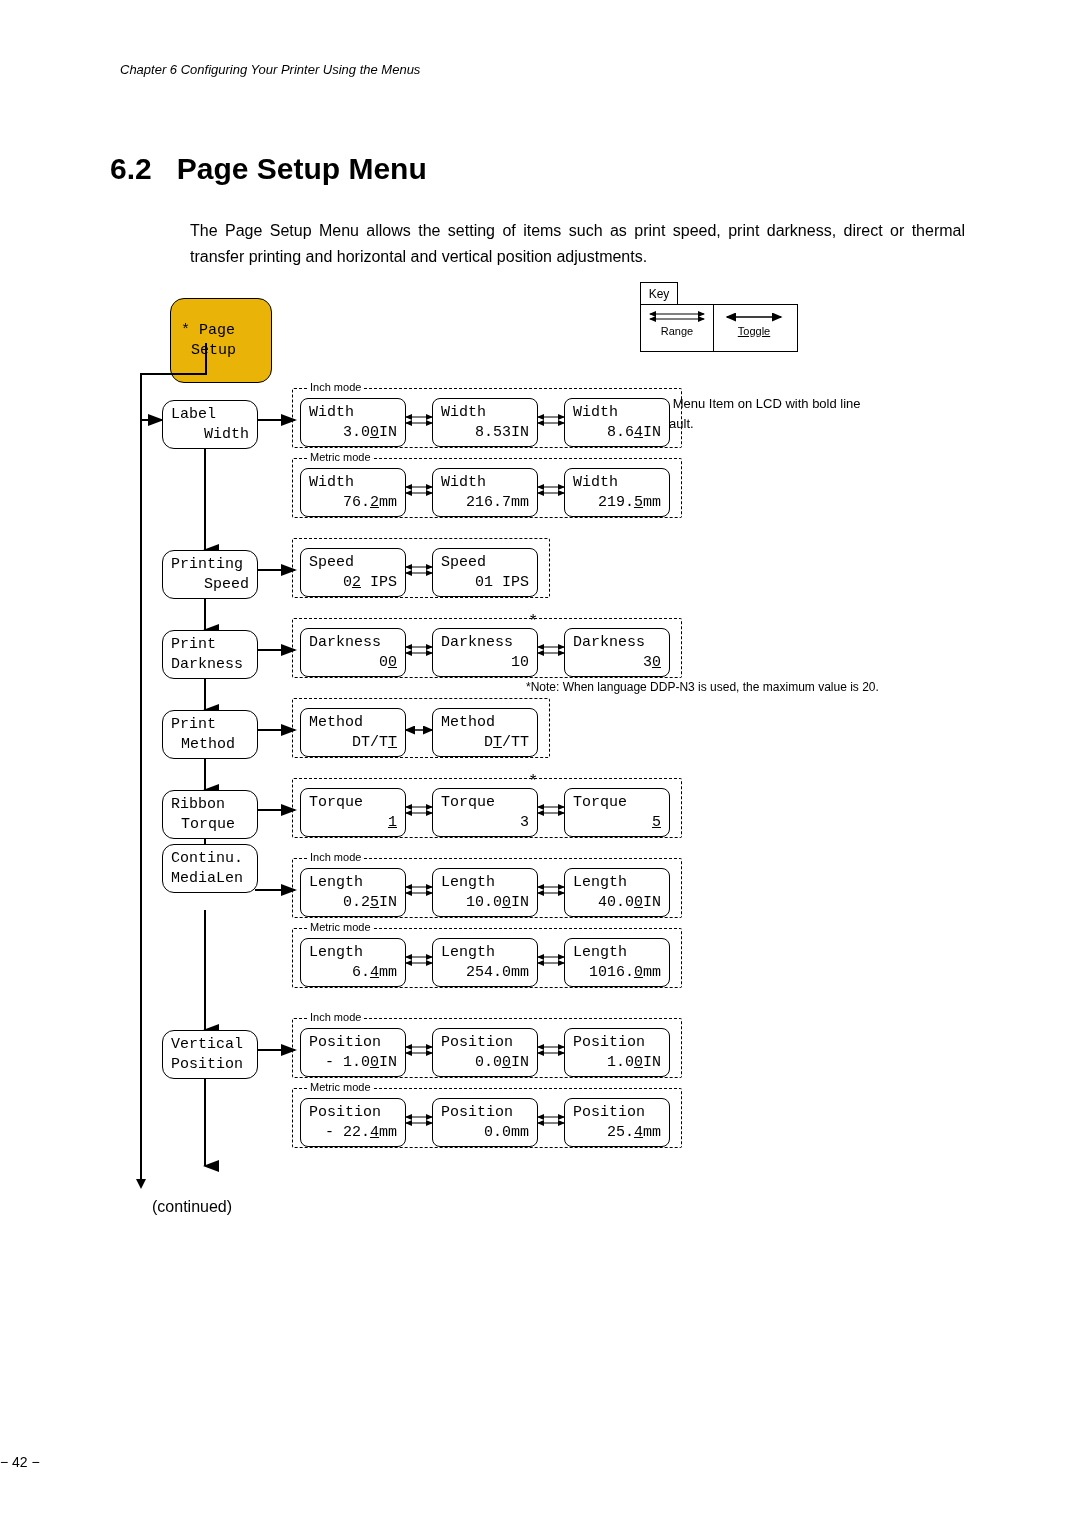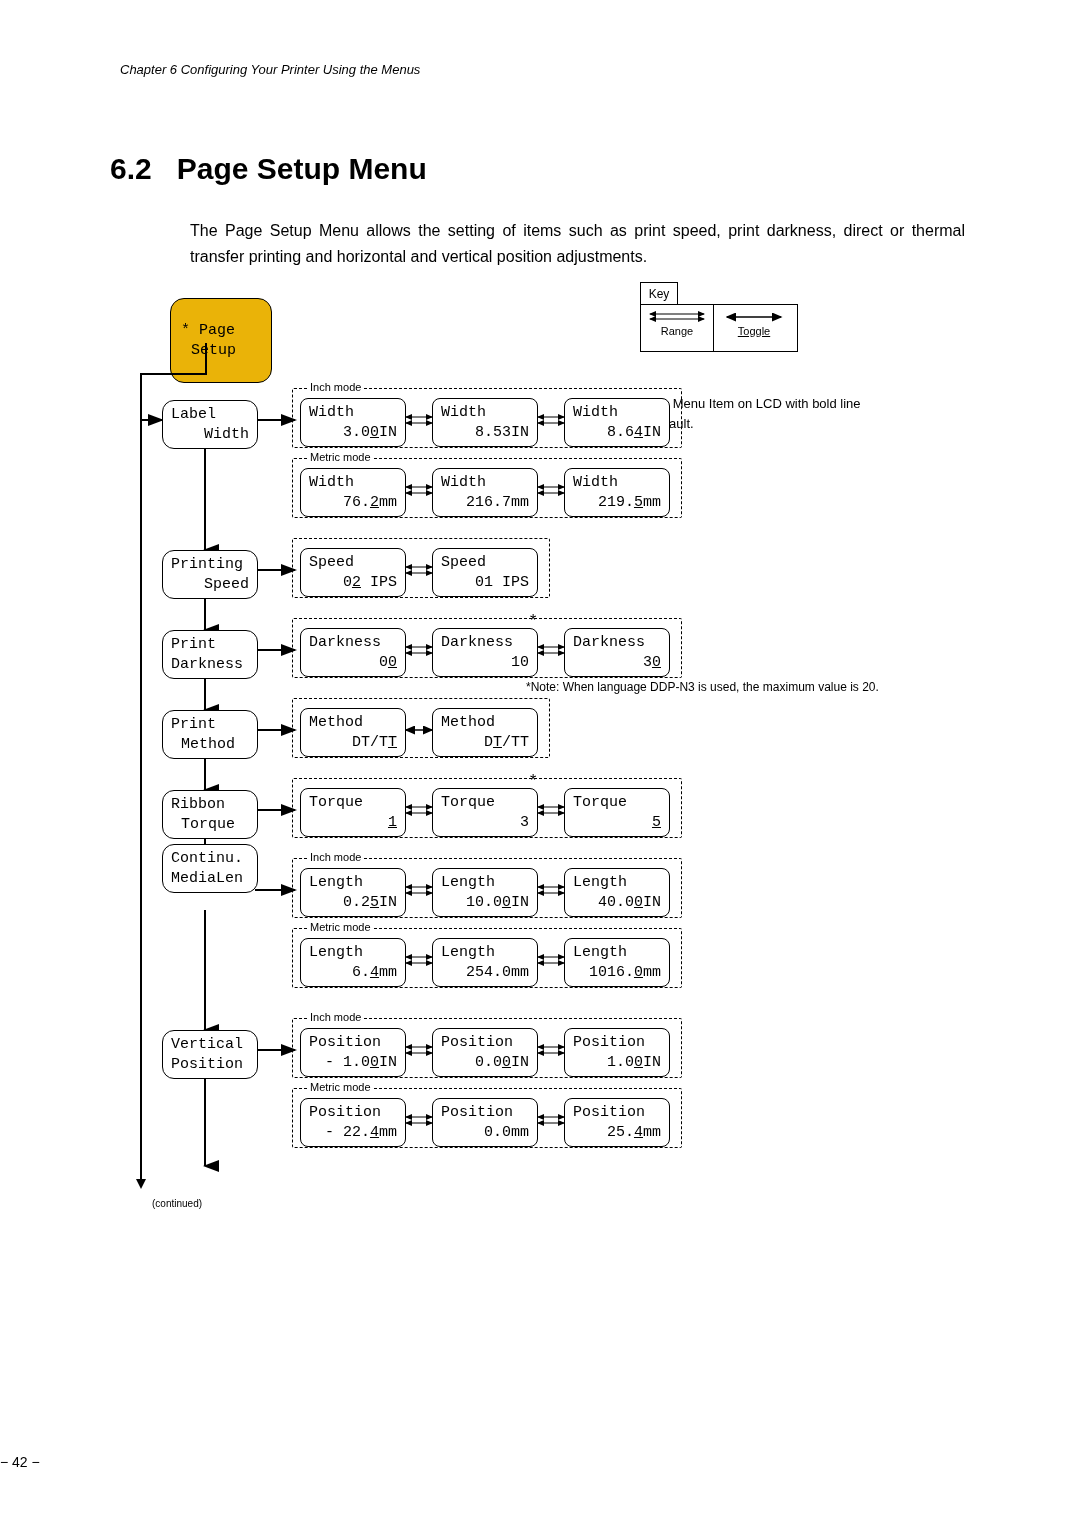--- a/index.html
+++ b/index.html
@@ -40,21 +40,21 @@
     position: absolute;
     top: 270px;
     left: 140px;
     width: 800px;
     height: 1000px;
   }
   .footer-continued {
     position: absolute;
     top: 1198px;
     left: 152px;
-    font-size: 10px;
+    font-size: 16px;
   }
   .page-number {
     position: absolute;
     bottom: 58px;
     left: 0;
     right: 0;
     text-align: left;
     font-size: 14px;
   }
   .mono { font-family: "Courier New", monospace; font-size: 15px; }

